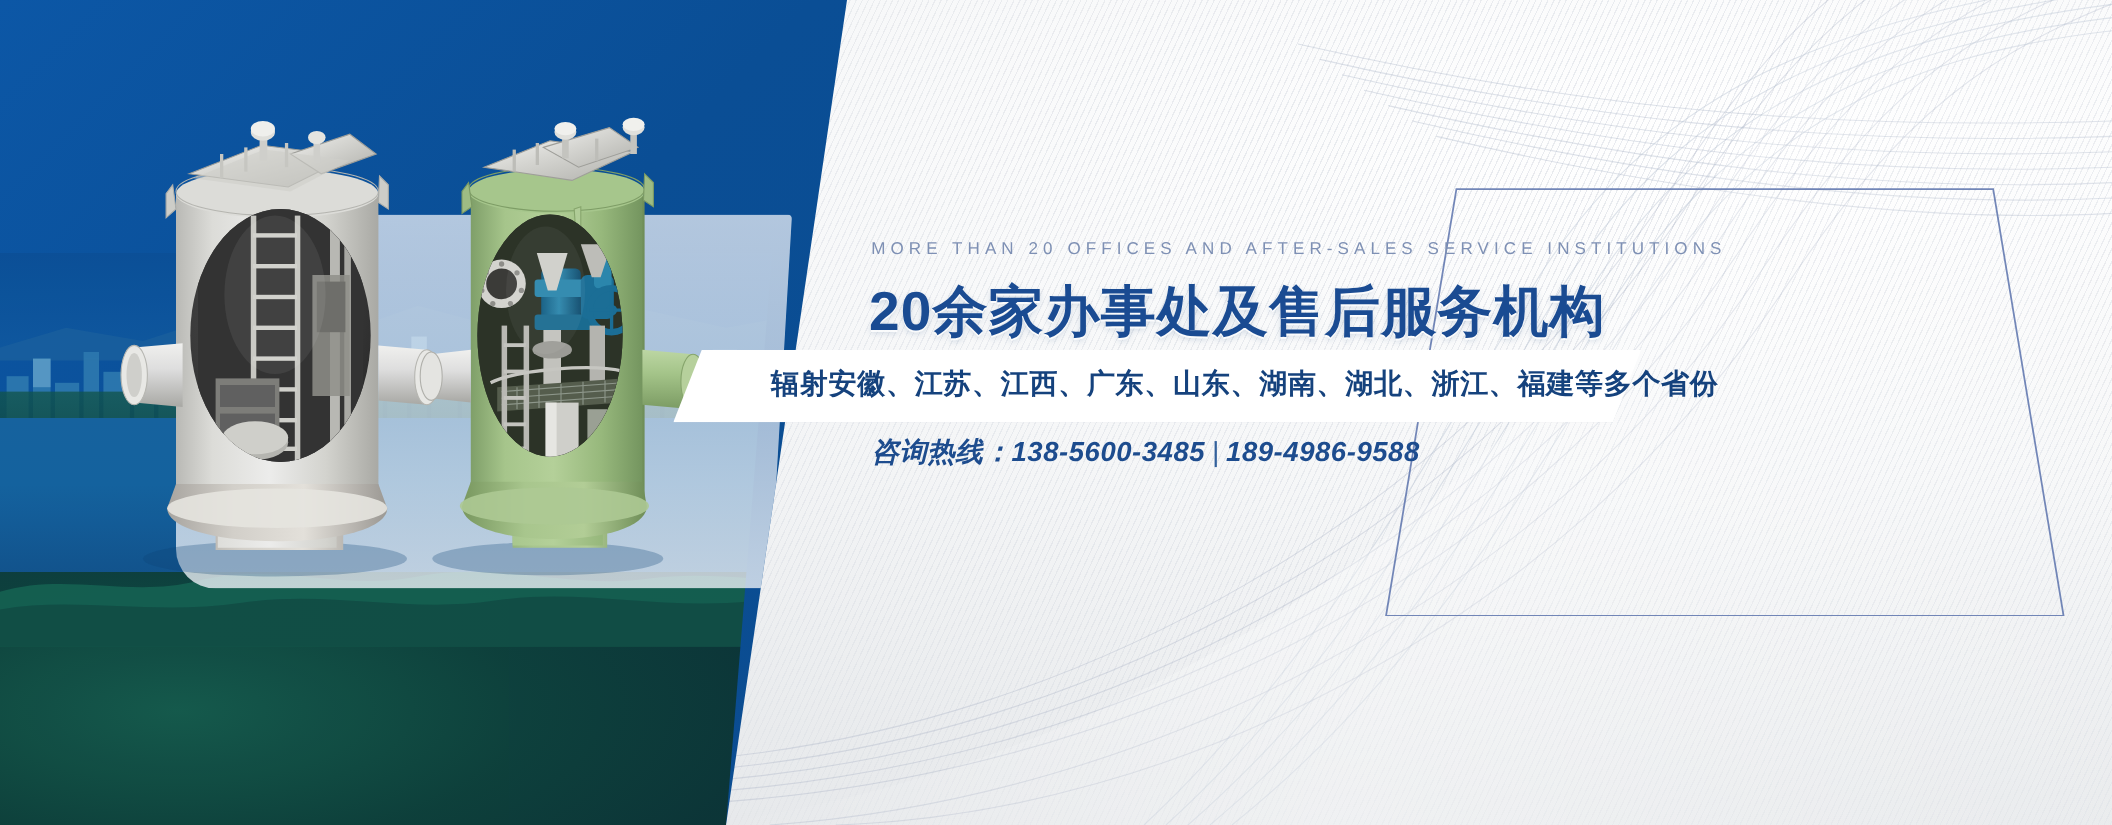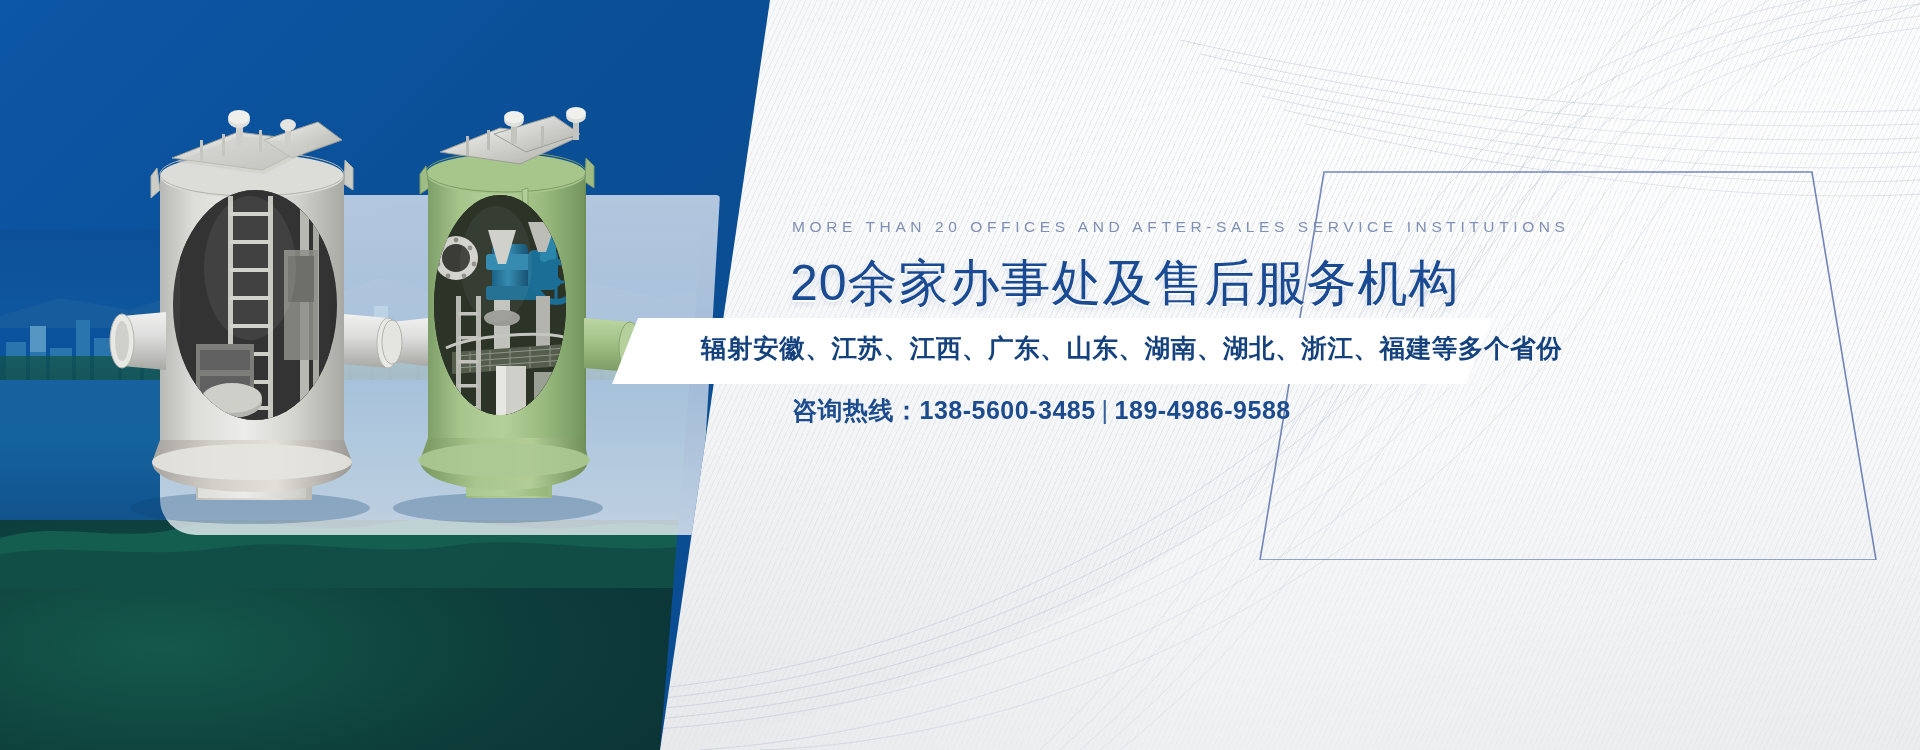--- a/index.html
+++ b/index.html
@@ -83,28 +83,29 @@
   }
 
   
   .eyebrow{
     position:absolute; left:792px; top:218px;
     font-size:15.5px; letter-spacing:4.6px; font-weight:400;
     color:#7e90b4; white-space:nowrap;
   }
   .headline{
     position:absolute; left:790px; top:250px;
-    font-size:50px; font-weight:400; color:#1a4b92; letter-spacing:1px;
+    font-size:50px; font-weight:700; color:#1a4b92; letter-spacing:1px;
     white-space:nowrap;
     text-shadow:0 2px 0 rgba(255,255,255,.85), 0 3px 6px rgba(30,70,130,.18);
   }
   .hotline{
     position:absolute; left:792px; top:394px;
     font-size:25px; font-weight:700; color:#1d4c8e; letter-spacing:.5px;
     white-space:nowrap;
+    font-style:italic;
   }
   .hotline .sep{ color:#33619c; font-weight:400; padding:0 6px; }
 </style>
 </head>
 <body>
 
 <div id="banner">
 
   <div class="lightbg"></div>
   <div class="hatch"></div>

